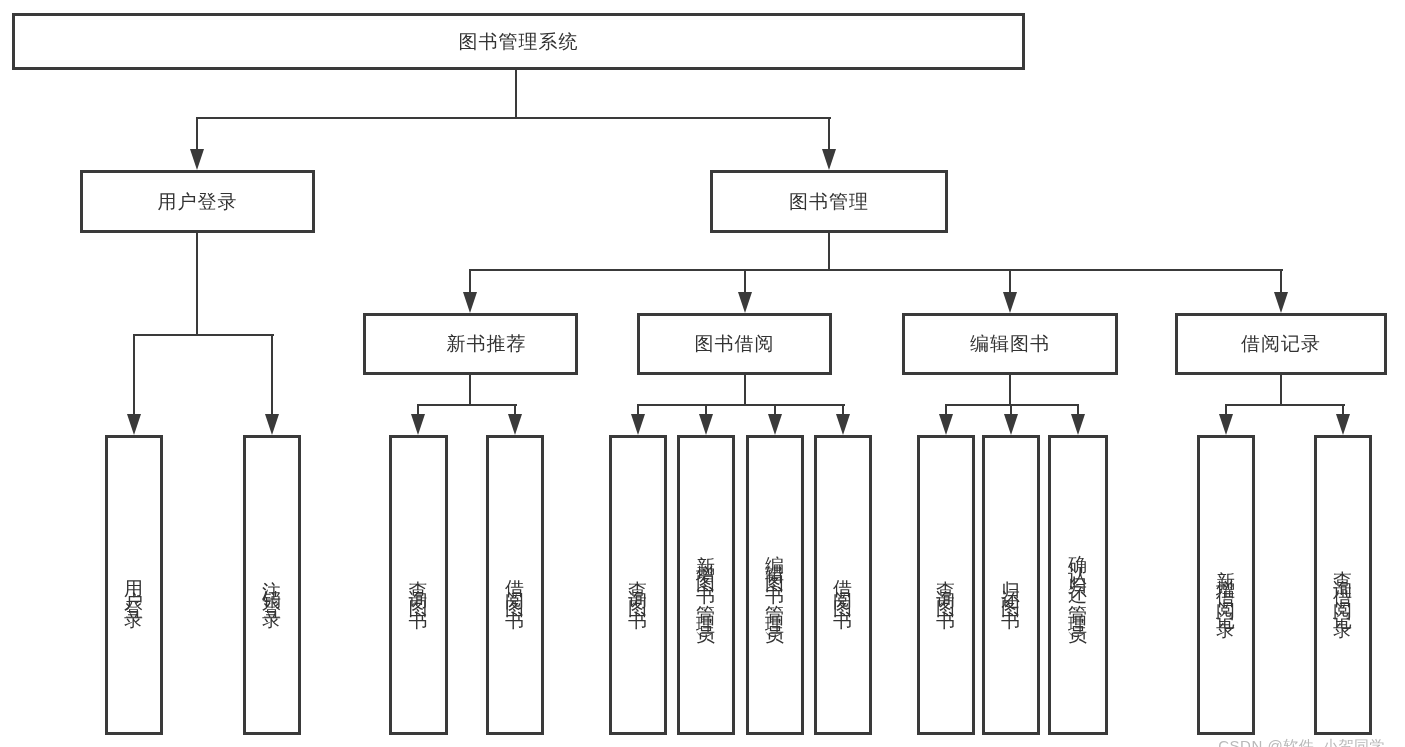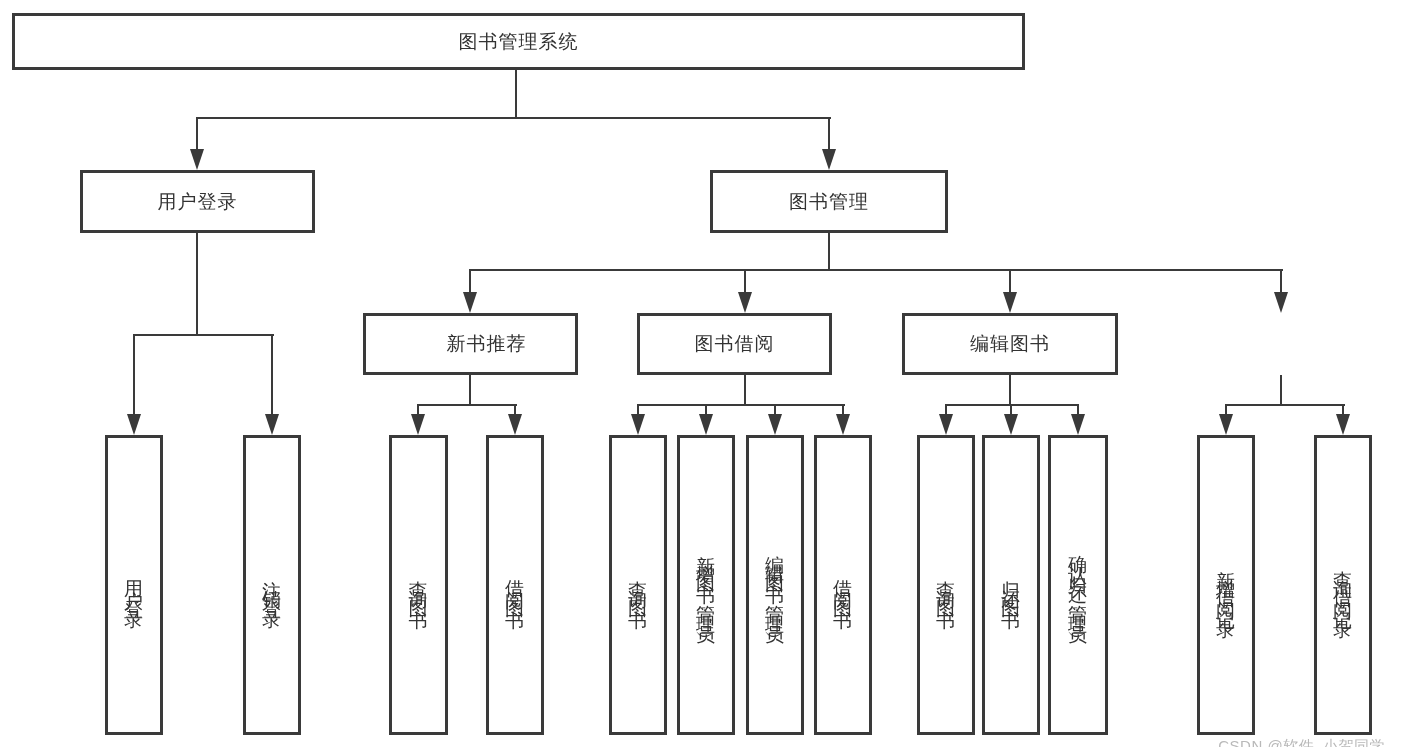--- a/index.html
+++ b/index.html
@@ -54,20 +54,23 @@
   </div>
 
   <div class="hbox" style="left:363px;top:313px;width:215px;height:62px;padding-left:32px;">
     <span>新书推荐</span>
   </div>
   <div class="hbox" style="left:637px;top:313px;width:195px;height:62px;">
     <span>图书借阅</span>
   </div>
   <div class="hbox" style="left:902px;top:313px;width:216px;height:62px;">
     <span>编辑图书</span>
+  </div>
+  <div class="hbox" style="left:1175px;top:313px;width:212px;height:62px;">
+    <span>借阅记录</span>
   </div>
 
   <div class="vbox" style="left:105px;width:58px;">
     <span class="vtext">用户登录</span>
   </div>
   <div class="vbox" style="left:243px;width:58px;">
     <span class="vtext">注销登录</span>
   </div>
 
   <div class="vbox" style="left:389px;width:59px;">

